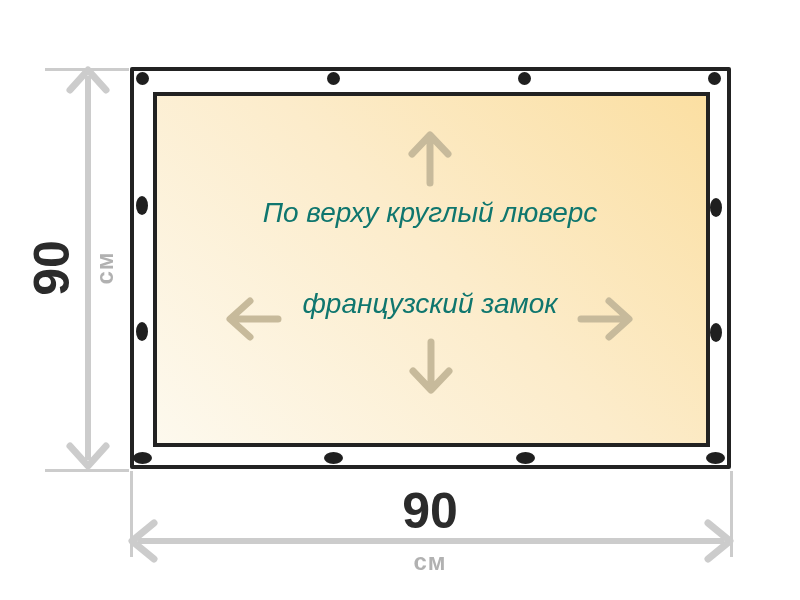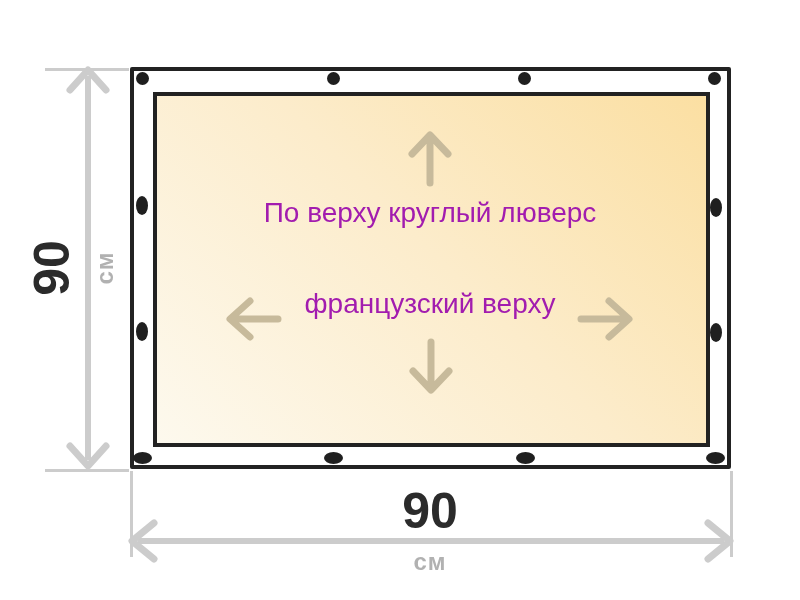--- a/index.html
+++ b/index.html
@@ -26,22 +26,22 @@
   .grom { position:absolute; background:#1f1f1f; }
   .grom.round  { width:13px; height:13px; border-radius:50%; }
   .grom.v-oval { width:12px; height:19px; border-radius:50%; }
   .grom.h-oval { width:19px; height:12px; border-radius:50%; }
 
   .abs { position:absolute; }
 
   
   .note {
     position:absolute; transform:translate(-50%,-50%);
-    color:#a21caf; font-size:28px; line-height:31px;
-    text-align:center; white-space:nowrap;
+    color:#0f766e; font-size:28px; line-height:31px;
+    text-align:center; white-space:nowrap;font-style:italic;
   }
 
   
   .dim-value {
     position:absolute; transform:translate(-50%,-50%);
     font-size:50px; font-weight:700; color:#2b2b2b; white-space:nowrap;
   }
   .dim-value.vert { transform:translate(-50%,-50%) rotate(-90deg); }
   .dim-unit {
     position:absolute; transform:translate(-50%,-50%);
@@ -110,16 +110,16 @@
   <svg class="abs" style="left:222px; top:293px;" width="60" height="52" viewBox="0 0 60 52">
     <path d="M56 26 L10 26 M28 8 L8 26 L28 44" stroke="#c7ba9b" stroke-width="7" fill="none" stroke-linecap="round" stroke-linejoin="round"></path>
   </svg>
   <svg class="abs" style="left:577px; top:293px;" width="60" height="52" viewBox="0 0 60 52">
     <path d="M4 26 L50 26 M32 8 L52 26 L32 44" stroke="#c7ba9b" stroke-width="7" fill="none" stroke-linecap="round" stroke-linejoin="round"></path>
   </svg>
 
   <div class="note" style="left:430px; top:212px;">По верху круглый люверс</div>
 
   <div class="note" style="left:430px; top:303px;">
-    <div>французский верху</div>
+    <div>французский замок</div>
   </div>
 
 </div>
 
 </body></html>

